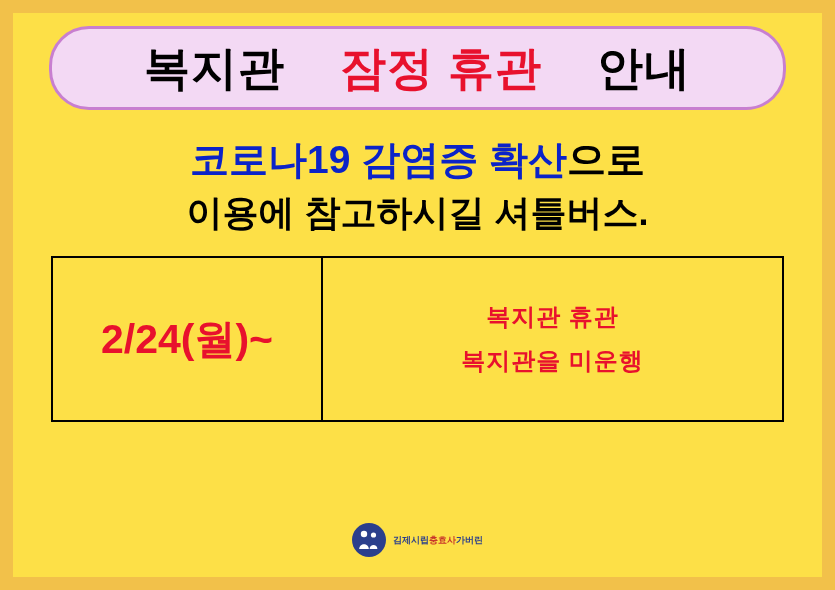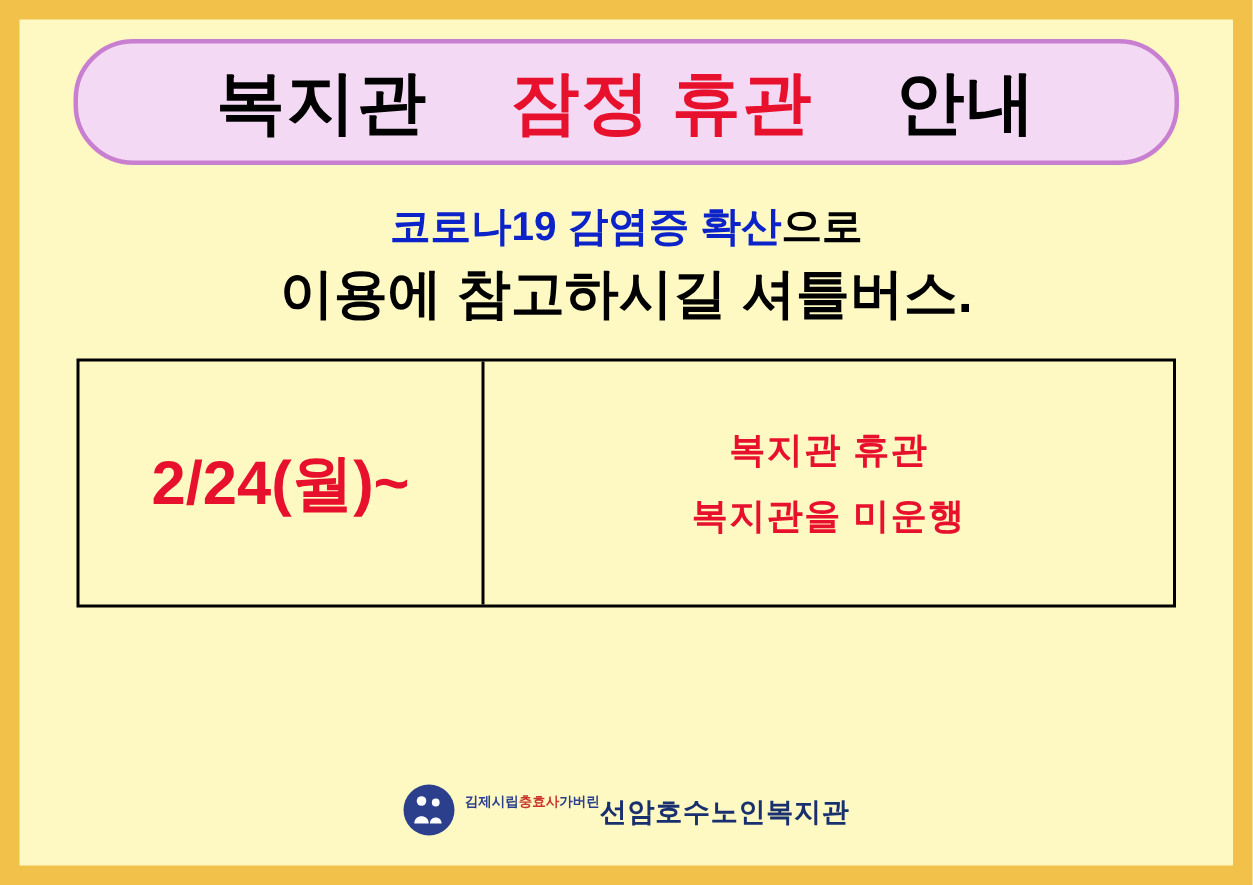--- a/index.html
+++ b/index.html
@@ -12,21 +12,21 @@
     background: #ffffff;
     font-family: "Liberation Sans", sans-serif;
     overflow: hidden;
   }
   .poster {
     position: relative;
     width: 835px;
     height: 590px;
     box-sizing: border-box;
     border: 13px solid #f2c14a;
-    background: #fef9c3;
+    background: #fde047;
   }
   .inner {
     position: absolute;
     left: 0; top: 0; right: 0; bottom: 0;
     padding: 13px 22px 10px 22px;
     box-sizing: border-box;
     display: flex;
     flex-direction: column;
   }
   
@@ -53,21 +53,21 @@
   .body-block {
     margin-top: 22px;
     text-align: center;
     line-height: 1.42;
   }
   .body-line {
     font-size: 34px;
     font-weight: bold;
     white-space: nowrap;
   }
-  .body-line.l1 { font-size: 27px; }
+  .body-line.l1 { font-size: 39px; }
   .body-line.l2 { font-size: 36px; }
   .body-line.l3 { font-size: 36px; }
   .blue { color: #0b23c8; }
   .red  { color: #e8112d; }
   .blk  { color: #000000; }
   
   .info-table {
     margin: 18px 16px 0 16px;
     border: 2px solid #000000;
     display: flex;
@@ -180,18 +180,17 @@
           <circle cx="8" cy="5" r="3.2" fill="#ffffff"></circle>
           <path d="M3.2 20 C3.2 13.5 12.8 13.5 12.8 20 Z" fill="#ffffff"></path>
           <circle cx="17.5" cy="6" r="2.6" fill="#ffffff"></circle>
           <path d="M13.6 20 C13.6 14.6 21.4 14.6 21.4 20 Z" fill="#ffffff"></path>
         </svg>
       </span>
       <span class="logo-text">
         <span class="logo-top">
           <span>김제시립</span><span class="accent">충효사</span><span>가버린</span>
         </span>
-        <span class="logo-main">선암호수노인복지관</span>
       </span>
     </div>
 
   </div>
 </div>
 
 </body></html>

